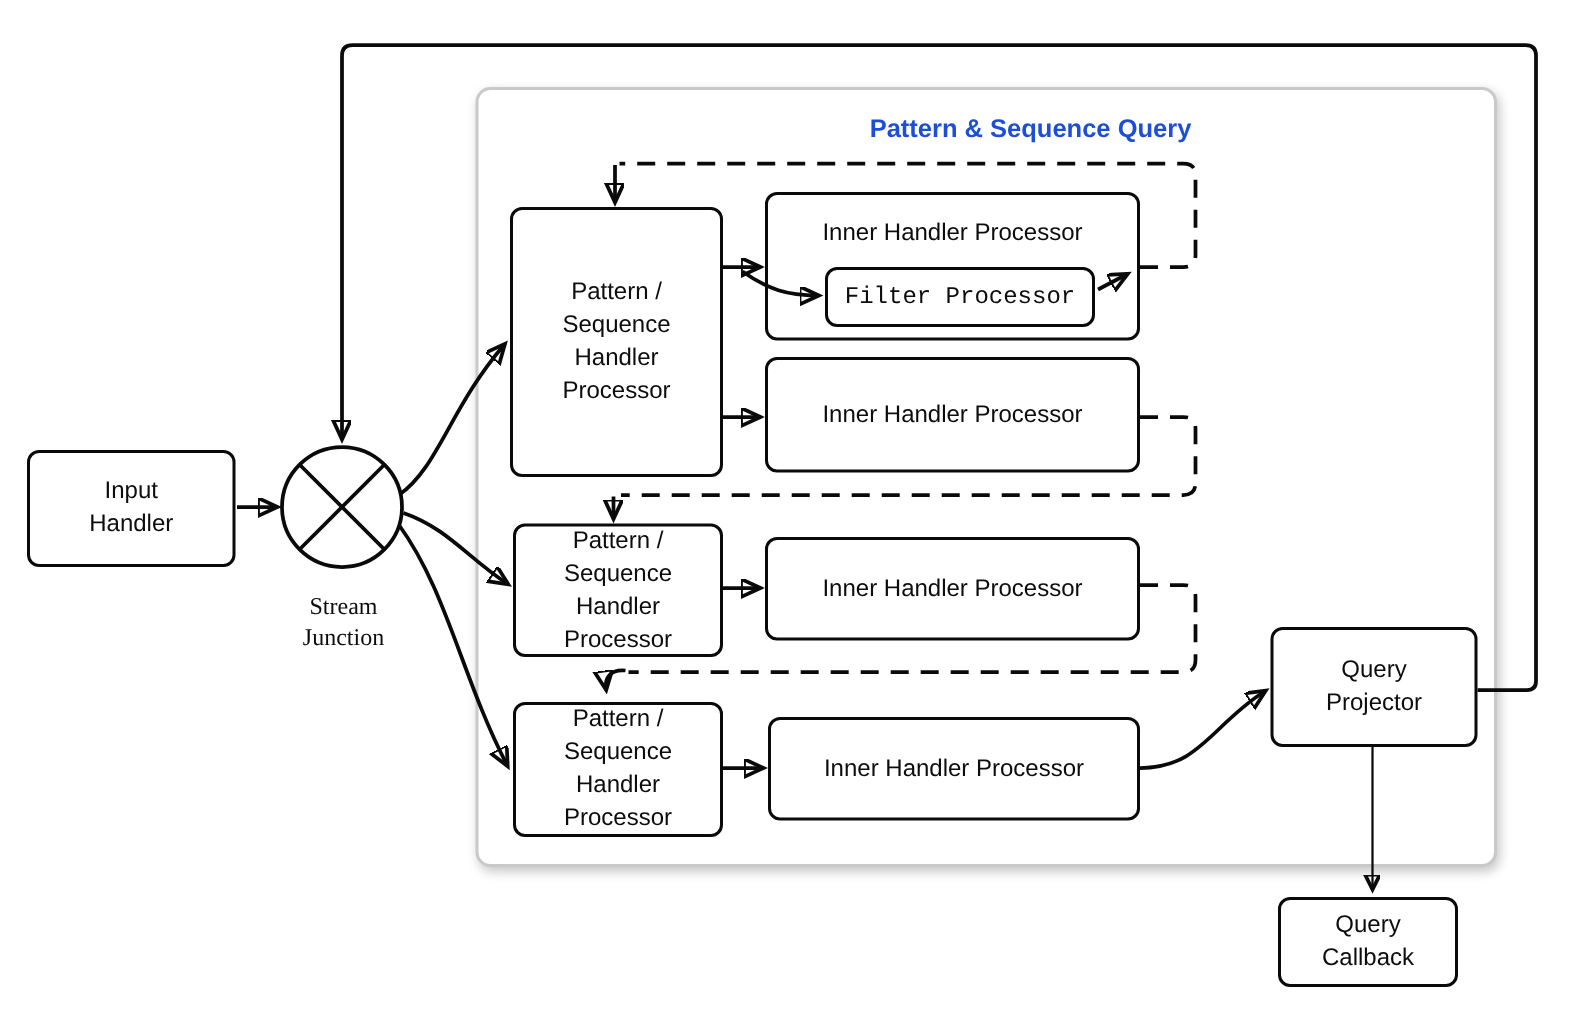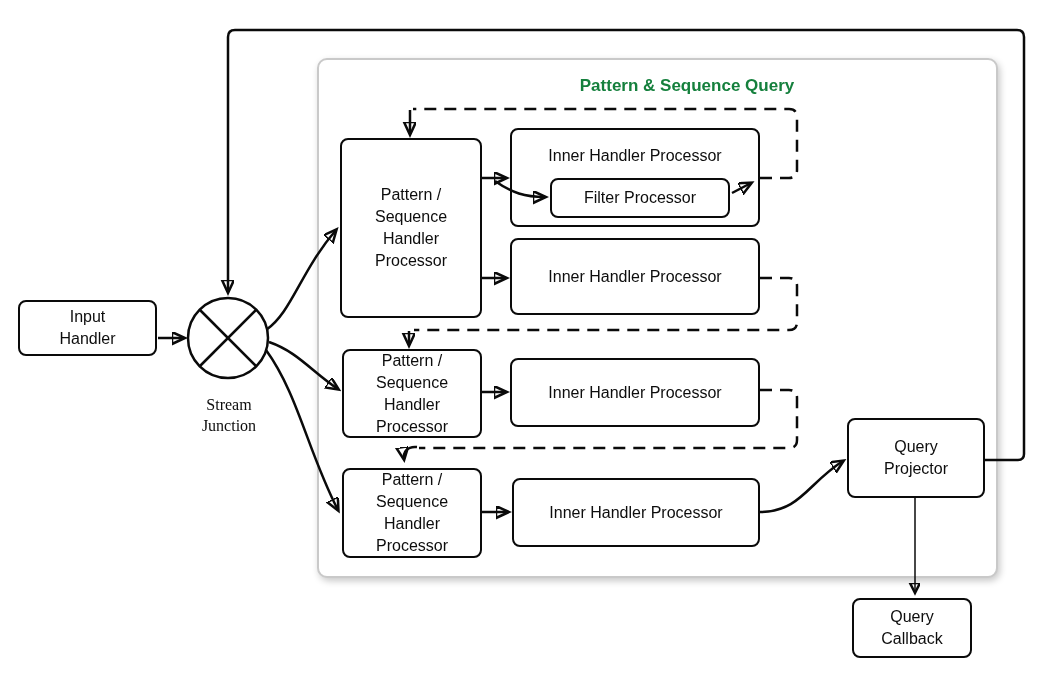--- a/index.html
+++ b/index.html
@@ -27,21 +27,21 @@
     box-sizing: border-box;
     z-index: 1;
   }
   .group-title {
     position: absolute;
     left: 572px; top: 76px;
     width: 230px;
     text-align: center;
     font-size: 17px;
     font-weight: bold;
-    color: #15803d;
+    color: #1d4ed8;
     z-index: 4;
   }
   .box {
     position: absolute;
     background: var(--background);
     border: 2.5px solid var(--line);
     border-radius: 8px;
     box-sizing: border-box;
     display: flex;
     align-items: center;
@@ -57,26 +57,26 @@
   .node-label {
     position: absolute;
     text-align: center;
     font-size: 16px;
     line-height: 21px;
     color: #0d0d0d;
     white-space: pre-line;
     z-index: 3;
   }
   
-  #input-handler   { left: 18px;  top: 300px; width: 139px; height: 56px; }
+  #input-handler   { left: 18px;  top: 300px; width: 139px; height: 78px; }
   #pattern-1       { left: 340px; top: 138px; width: 142px; height: 180px; }
   #pattern-2       { left: 342px; top: 349px; width: 140px; height: 89px; }
   #pattern-3       { left: 342px; top: 468px; width: 140px; height: 90px; }
   #inner-1         { left: 510px; top: 128px; width: 250px; height: 99px; }
-  #filter-1        { left: 550px; top: 178px; width: 180px; height: 40px; }
+  #filter-1        { left: 550px; top: 178px; width: 180px; height: 40px; font-family: Liberation Mono, monospace; }
   #inner-2         { left: 510px; top: 238px; width: 250px; height: 77px; }
   #inner-3         { left: 510px; top: 358px; width: 250px; height: 69px; }
   #inner-4         { left: 512px; top: 478px; width: 248px; height: 69px; }
   #query-projector { left: 847px; top: 418px; width: 138px; height: 80px; }
   #query-callback  { left: 852px; top: 598px; width: 120px; height: 60px; }
   #junction-label  { left: 164px; top: 394px; width: 130px; font-family: Liberation Serif, serif; }
   svg.connectors {
     position: absolute;
     left: 0; top: 0;
     width: 1048px; height: 673px;

